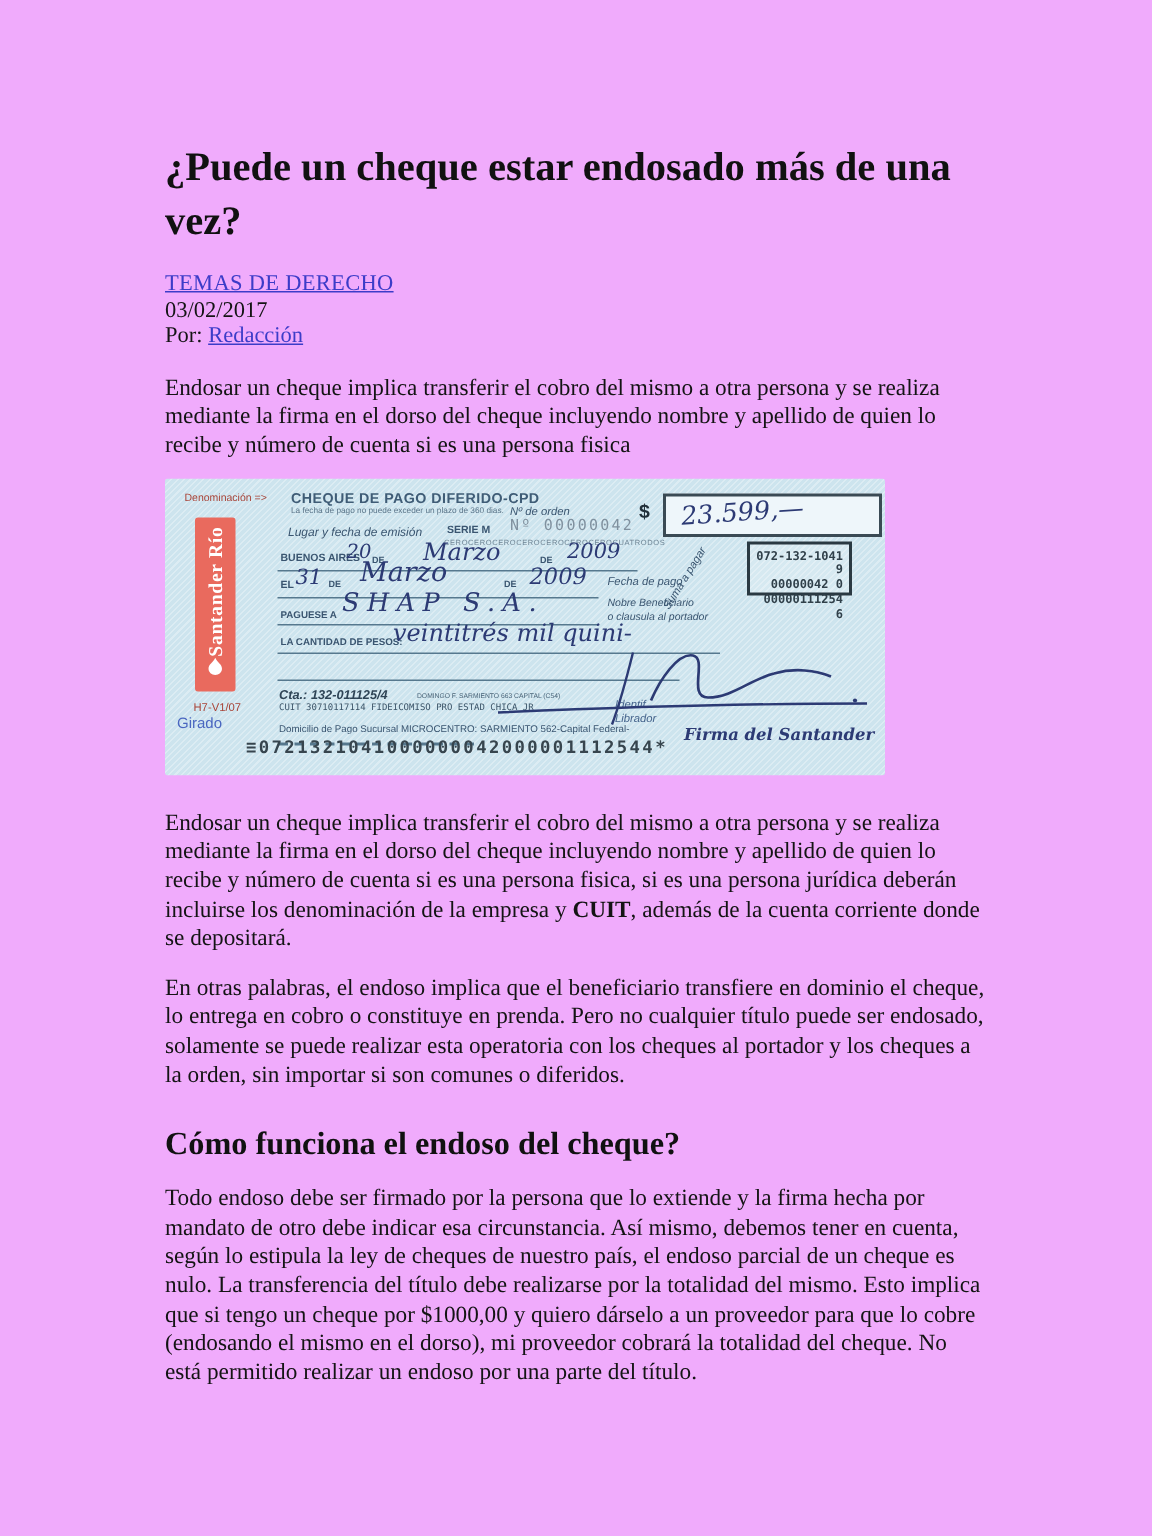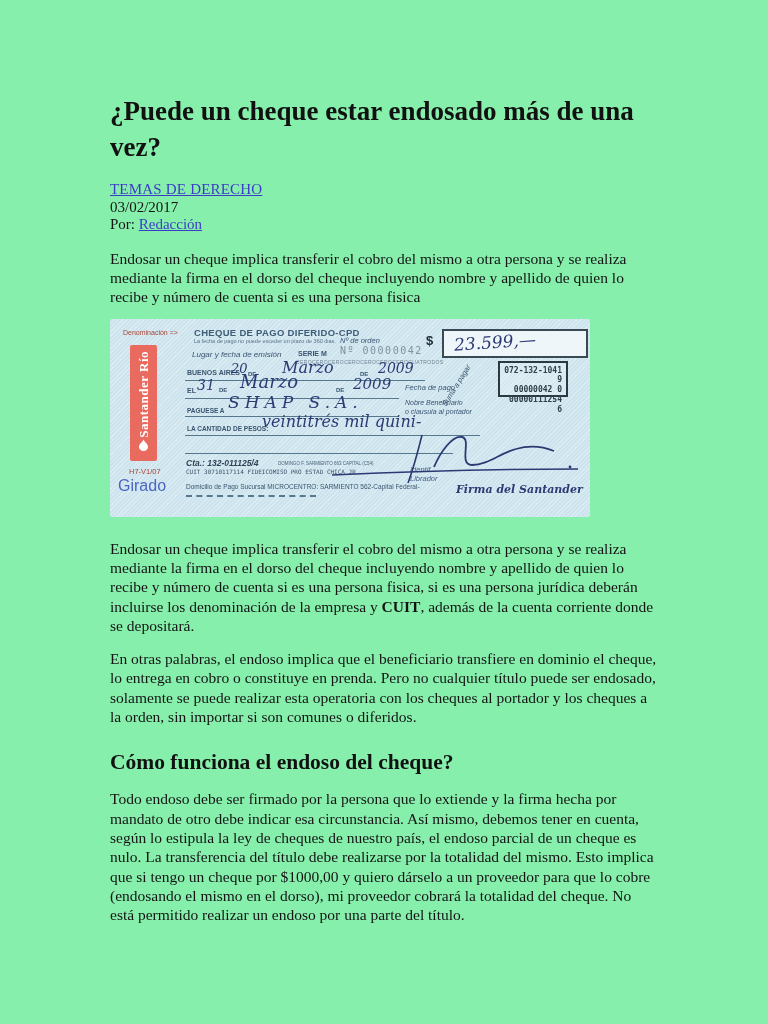--- a/index.html
+++ b/index.html
@@ -1,16 +1,16 @@
 <!DOCTYPE html>
 <html><head>
 <meta charset="utf-8">
 <style>
   html,body{margin:0;padding:0;background:#ffffff;}
-  .page{position:relative;width:768px;height:1024px;background:#86efac;overflow:hidden;
+  .page{position:relative;width:768px;height:1024px;background:#f0abfc;overflow:hidden;
         font-family:"Liberation Serif","DejaVu Serif",serif;color:#141414;}
   .content{position:absolute;left:110px;top:0;width:548px;padding-top:94px;}
   .title{font-size:27px;font-weight:bold;line-height:1.32;color:#111;margin:0 0 16px 0;}
   .meta{font-size:15px;line-height:17.5px;}
   .meta a{color:#3c3cc8;text-decoration:underline;}
   .meta .cat{letter-spacing:.2px;}
   .byline{color:#141414;}
   p.body{font-size:15.5px;line-height:19.3px;margin:14px 0 0 0;}
   p.first{margin-top:15px;}
   p.italic{font-style:italic;}
@@ -124,33 +124,34 @@
       <div class="rule" style="left:75px;top:116px;width:295px;"></div>
       <div class="rule" style="left:75px;top:134px;width:268px;"></div>
 
       <span class="abs" style="left:76px;top:139px;font-size:8.5px;font-weight:bold;font-style:italic;color:#2e4456;">Cta.: 132-011125/4</span>
       <span class="abs" style="left:168px;top:142px;font-size:4.5px;color:#4a6478;">DOMINGO F. SARMIENTO 663 CAPITAL (C54)</span>
       <span class="abs" style="left:76px;top:149px;font-size:6px;font-family:'DejaVu Sans Mono',monospace;color:#3c5468;">CUIT 30710117114   FIDEICOMISO PRO ESTAD CHICA JR</span>
       <span class="abs blue-it" style="left:300px;top:146px;font-size:7.5px;">Identif.</span>
       <span class="abs blue-it" style="left:300px;top:155px;font-size:7.5px;">Librador</span>
 
       <span class="abs tiny-red" style="left:8px;top:148px;font-size:7.5px;padding-left:11px;">H7-V1/07</span>
-      <span class="abs" style="left:8px;top:158px;font-size:16px;color:#4a66c0;">Girado</span>
+      <span class="abs" style="left:8px;top:158px;font-size:10px;color:#4a66c0;">Girado</span>
 
       <span class="abs ink" style="left:76px;top:164px;font-size:6.5px;">Domicilio de Pago Sucursal MICROCENTRO: SARMIENTO 562-Capital Federal-</span>
       <div style="position:absolute;left:76px;top:176px;width:130px;border-bottom:2px dashed #56788e;"></div>
 
       <svg class="abs" style="left:220px;top:104px;" width="252" height="62" viewBox="0 0 252 62">
         <path d="M2 52 C 70 49, 150 46, 248 46" stroke="#2c3a74" stroke-width="1.6" fill="none"></path>
         <path d="M92 12 C 88 28, 84 44, 78 60" stroke="#2c3a74" stroke-width="1.6" fill="none"></path>
         <path d="M104 44 C 110 30, 122 12, 132 14 C 142 16, 128 42, 142 42 C 158 42, 170 30, 186 26 C 200 22, 214 24, 224 28" stroke="#2c3a74" stroke-width="1.8" fill="none"></path>
         <circle cx="240" cy="44" r="1.4" fill="#2c3a74"></circle>
       </svg>
       <span class="abs hand" style="left:346px;top:164px;font-size:11px;font-weight:bold;">Firma del Santander</span>
 
+      <span class="abs micr" style="left:54px;top:172px;">≡0721321041000000042000001112544*</span>
     </div>
 
     <p class="body" style="margin-top:22px;"><span>Endosar un cheque implica transferir el cobro del mismo a otra persona y se realiza mediante la firma en el dorso del cheque incluyendo nombre y apellido de quien lo recibe y número de cuenta si es una persona fisica, si es una persona jurídica deberán incluirse los denominación de la empresa y </span><span class="bold">CUIT</span><span>, además de la cuenta corriente donde se depositará.</span></p>
 
     <p class="body">En otras palabras, el endoso implica que el beneficiario transfiere en dominio el cheque, lo entrega en cobro o constituye en prenda. Pero no cualquier título puede ser endosado, solamente se puede realizar esta operatoria con los cheques al portador y los cheques a la orden, sin importar si son comunes o diferidos.</p>
 
 
     <h2 class="sub">Cómo funciona el endoso del cheque?</h2>
 
     <p class="body">Todo endoso debe ser firmado por la persona que lo extiende y la firma hecha por mandato de otro debe indicar esa circunstancia. Así mismo, debemos tener en cuenta, según lo estipula la ley de cheques de nuestro país, el endoso parcial de un cheque es nulo. La transferencia del título debe realizarse por la totalidad del mismo. Esto implica que si tengo un cheque por $1000,00 y quiero dárselo a un proveedor para que lo cobre (endosando el mismo en el dorso), mi proveedor cobrará la totalidad del cheque. No está permitido realizar un endoso por una parte del título.</p>

